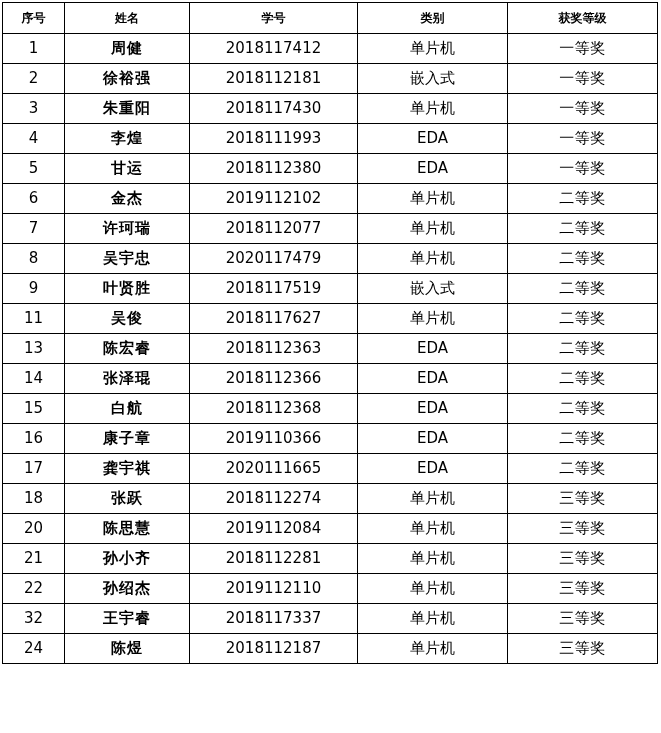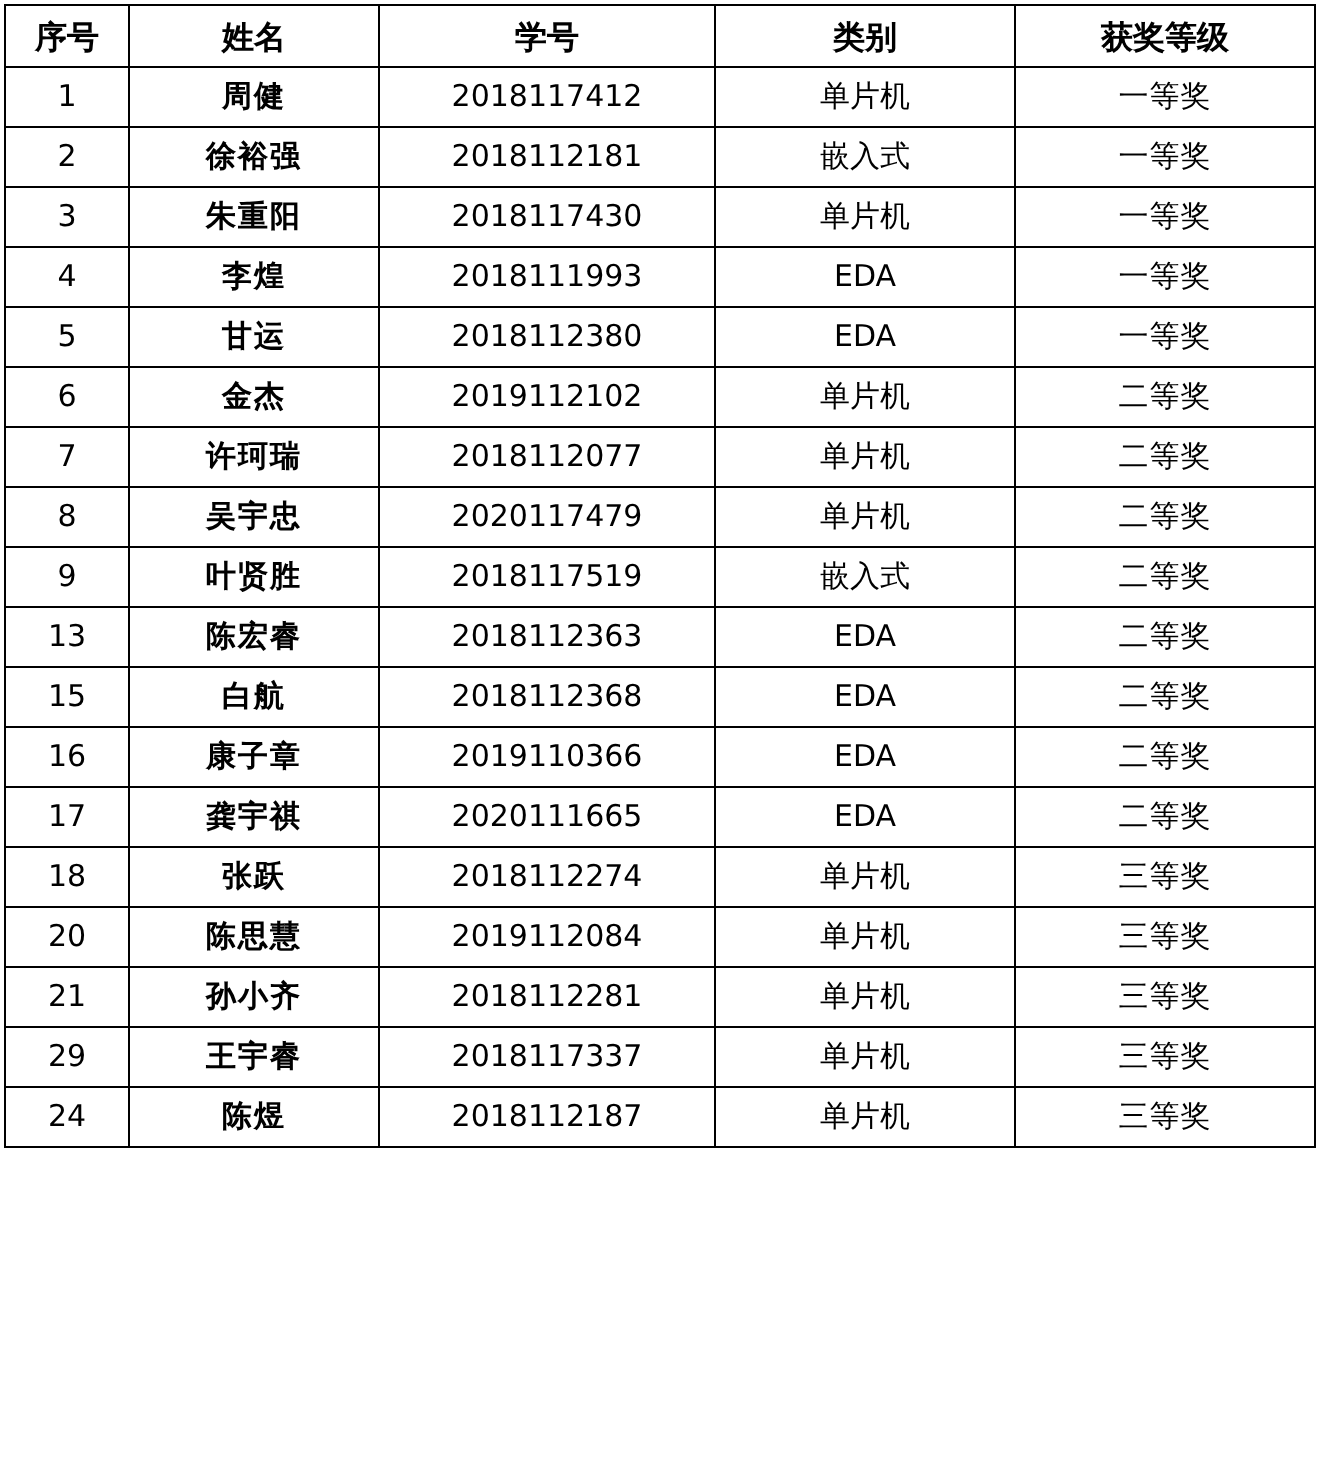--- a/index.html
+++ b/index.html
@@ -37,21 +37,21 @@
     height: 29px;
     padding: 0;
     font-size: 15px;
     color: #000000;
     line-height: 27px;
     white-space: nowrap;
     overflow: hidden;
   }
   table.award-table th {
     font-weight: bold;
-    font-size: 16px;
+    font-size: 12px;
     height: 30px;
   }
   table.award-table td.cell-index,
   table.award-table td.cell-id {
     font-family: "DejaVu Sans", "Liberation Sans", sans-serif;
   }
   table.award-table td.cell-name {
     letter-spacing: 1px;
     font-weight: bold;
   }
@@ -138,27 +138,41 @@
           <td class="cell-award">二等奖</td>
         </tr>
         <tr>
           <td class="cell-index">9</td>
           <td class="cell-name">叶贤胜</td>
           <td class="cell-id">2018117519</td>
           <td class="cell-cat">嵌入式</td>
           <td class="cell-award">二等奖</td>
         </tr>
         <tr>
+          <td class="cell-index">11</td>
+          <td class="cell-name">吴俊</td>
+          <td class="cell-id">2018117627</td>
+          <td class="cell-cat">单片机</td>
+          <td class="cell-award">二等奖</td>
+        </tr>
+        <tr>
           <td class="cell-index">13</td>
           <td class="cell-name">陈宏睿</td>
           <td class="cell-id">2018112363</td>
           <td class="cell-cat">EDA</td>
           <td class="cell-award">二等奖</td>
         </tr>
         <tr>
+          <td class="cell-index">14</td>
+          <td class="cell-name">张泽琨</td>
+          <td class="cell-id">2018112366</td>
+          <td class="cell-cat">EDA</td>
+          <td class="cell-award">二等奖</td>
+        </tr>
+        <tr>
           <td class="cell-index">15</td>
           <td class="cell-name">白航</td>
           <td class="cell-id">2018112368</td>
           <td class="cell-cat">EDA</td>
           <td class="cell-award">二等奖</td>
         </tr>
         <tr>
           <td class="cell-index">16</td>
           <td class="cell-name">康子章</td>
           <td class="cell-id">2019110366</td>
@@ -187,21 +201,28 @@
           <td class="cell-award">三等奖</td>
         </tr>
         <tr>
           <td class="cell-index">21</td>
           <td class="cell-name">孙小齐</td>
           <td class="cell-id">2018112281</td>
           <td class="cell-cat">单片机</td>
           <td class="cell-award">三等奖</td>
         </tr>
         <tr>
-          <td class="cell-index">29</td>
+          <td class="cell-index">22</td>
+          <td class="cell-name">孙绍杰</td>
+          <td class="cell-id">2019112110</td>
+          <td class="cell-cat">单片机</td>
+          <td class="cell-award">三等奖</td>
+        </tr>
+        <tr>
+          <td class="cell-index">32</td>
           <td class="cell-name">王宇睿</td>
           <td class="cell-id">2018117337</td>
           <td class="cell-cat">单片机</td>
           <td class="cell-award">三等奖</td>
         </tr>
         <tr>
           <td class="cell-index">24</td>
           <td class="cell-name">陈煜</td>
           <td class="cell-id">2018112187</td>
           <td class="cell-cat">单片机</td>

